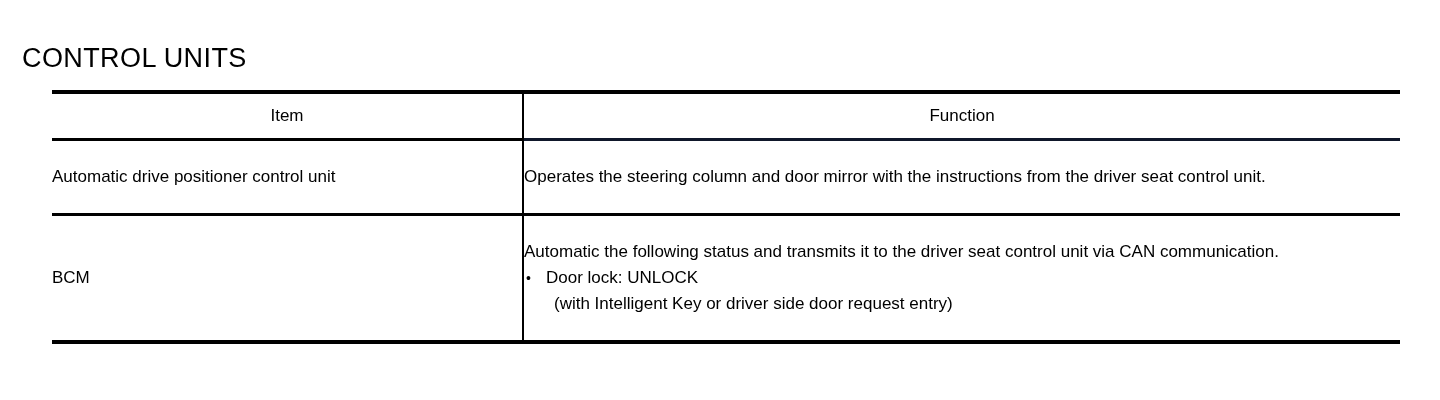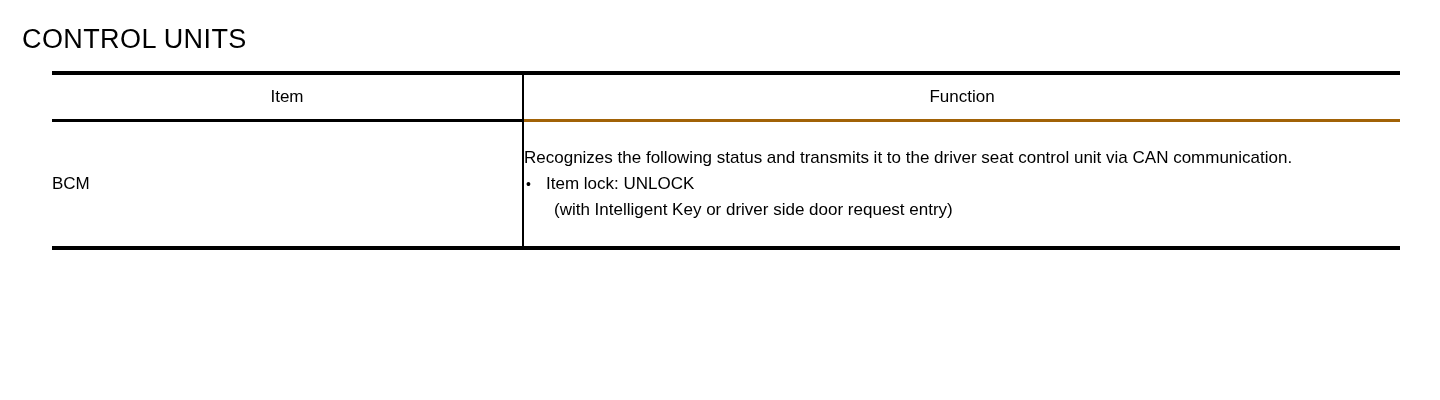--- a/index.html
+++ b/index.html
@@ -12,20 +12,21 @@
     height: 400px;
     font-family: "Liberation Sans", sans-serif;
     color: #000000;
     overflow: hidden;
   }
   .page {
     position: relative;
     width: 1440px;
     height: 288px;
     background: #ffffff;
+    margin-top: 19px;
   }
 
   
   .page-title {
     position: absolute;
     left: 22px;
     top: 5px;
     font-size: 27px;
     line-height: 32px;
     letter-spacing: 0.4px;
@@ -125,35 +126,41 @@
   <h1 class="page-title">CONTROL UNITS</h1>
 
   <table class="spec-table">
     <colgroup>
       <col class="col-item">
       <col class="col-function">
     </colgroup>
     <thead>
       <tr>
         <th class="hdr rule-thick-top rule-med-bottom divider-right" style="border-bottom:3px solid #000;">Item</th>
-        <th class="hdr rule-thick-top" style="border-bottom:3px solid #a16207;">Function</th>
+        <th class="hdr rule-thick-top" style="border-bottom:3px solid #0f172a;">Function</th>
       </tr>
     </thead>
     <tbody>
 
 
+      <tr class="row-short">
+        <td class="cell-item divider-right rule-thin">Automatic drive positioner control unit</td>
+        <td class="cell-function rule-thin">
+          <p class="fn-para">Operates the steering column and door mirror with the instructions from the driver seat control unit.</p>
+        </td>
+      </tr>
 
       <tr class="row-tall">
         <td class="cell-item divider-right rule-med rule-thick-bot">BCM</td>
         <td class="cell-function rule-med rule-thick-bot">
-          <p class="fn-para">Recognizes the following status and transmits it to the driver seat control unit via CAN communication.</p>
+          <p class="fn-para">Automatic the following status and transmits it to the driver seat control unit via CAN communication.</p>
           <ul class="bullet-list">
             <li>
               <span class="bullet-marker">•</span>
-              <span>Item lock: UNLOCK</span>
+              <span>Door lock: UNLOCK</span>
               <span class="bullet-sub">(with Intelligent Key or driver side door request entry)</span>
             </li>
           </ul>
         </td>
       </tr>
 
     </tbody>
   </table>
 
 </div>

